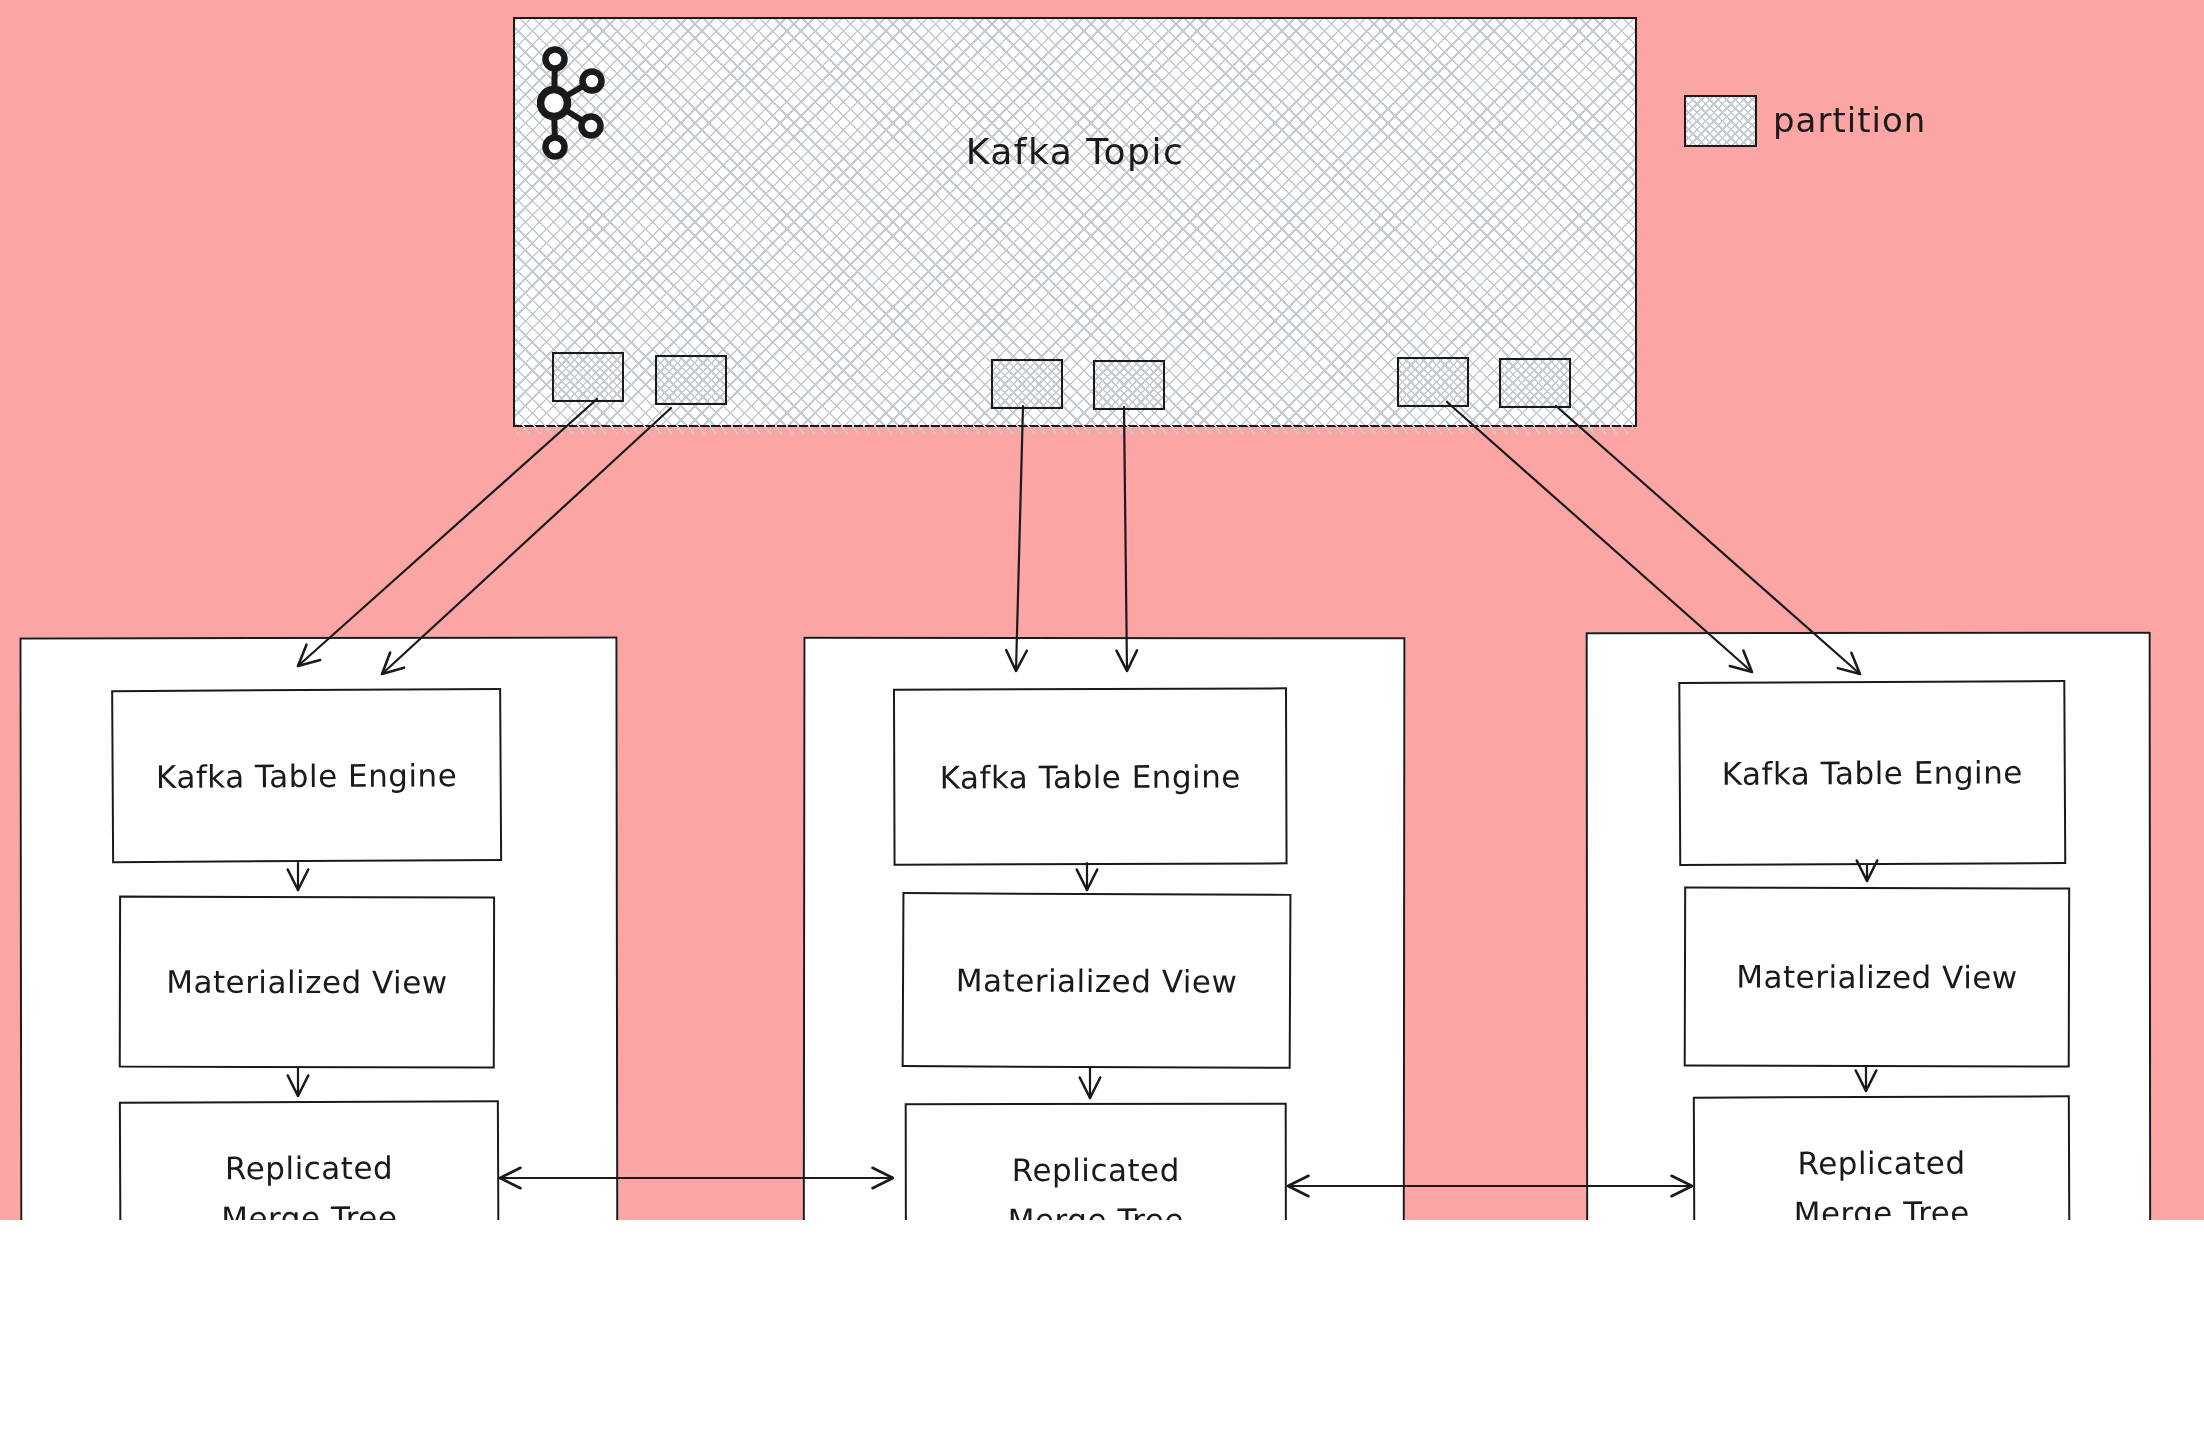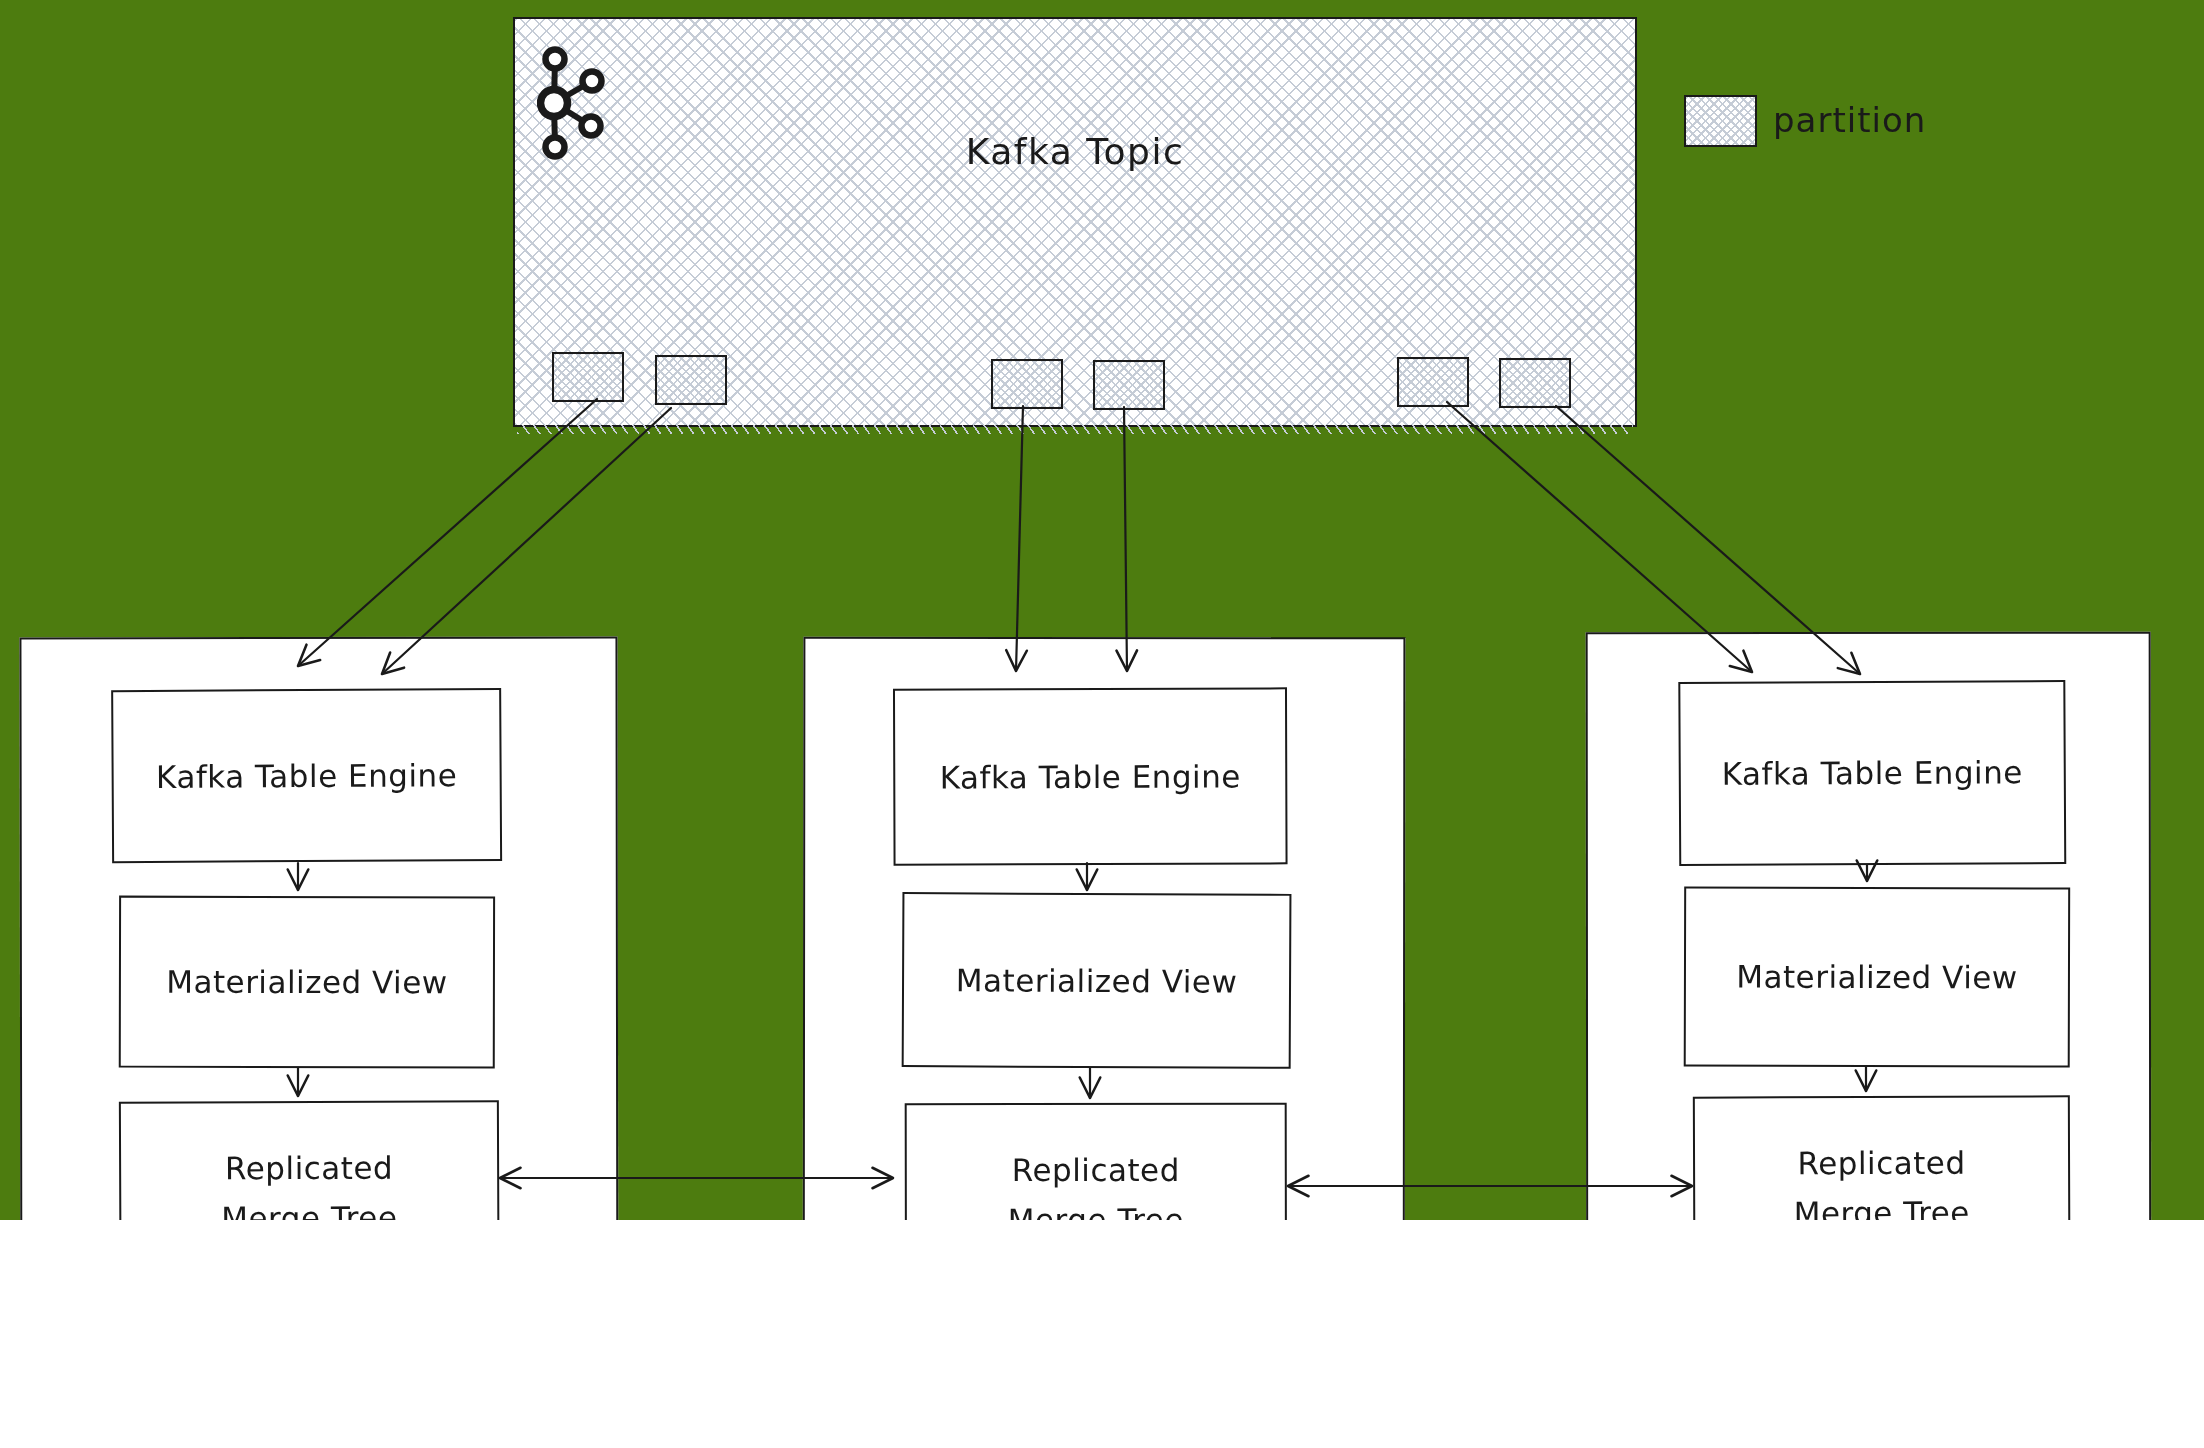--- a/index.html
+++ b/index.html
@@ -3,21 +3,21 @@
 <meta charset="utf-8">
 <style>
   :root{
     --ink:#1a1a1a;
     --hatch:#c5ccd6;
     --clickhouse-yellow:#fdc400;
     --clickhouse-red:#f50b0b;
   }
   *{box-sizing:border-box;margin:0;padding:0;}
   body{background:#ffffff;font-family:"DejaVu Sans", sans-serif;color:var(--ink);}
-  .canvas{position:relative;width:2204px;height:1220px;background:#4d7c0f;overflow:hidden;}
+  .canvas{position:relative;width:2204px;height:1220px;background:#fca5a5;overflow:hidden;}
 
   
   .hatch{
     background-color:#fff;
     background-image:
       repeating-linear-gradient(45deg, var(--hatch) 0 1.7px, transparent 1.7px 10px),
       repeating-linear-gradient(135deg, var(--hatch) 0 1.7px, transparent 1.7px 10px);
   }
   .hatch-dense{
     background-color:#fff;

